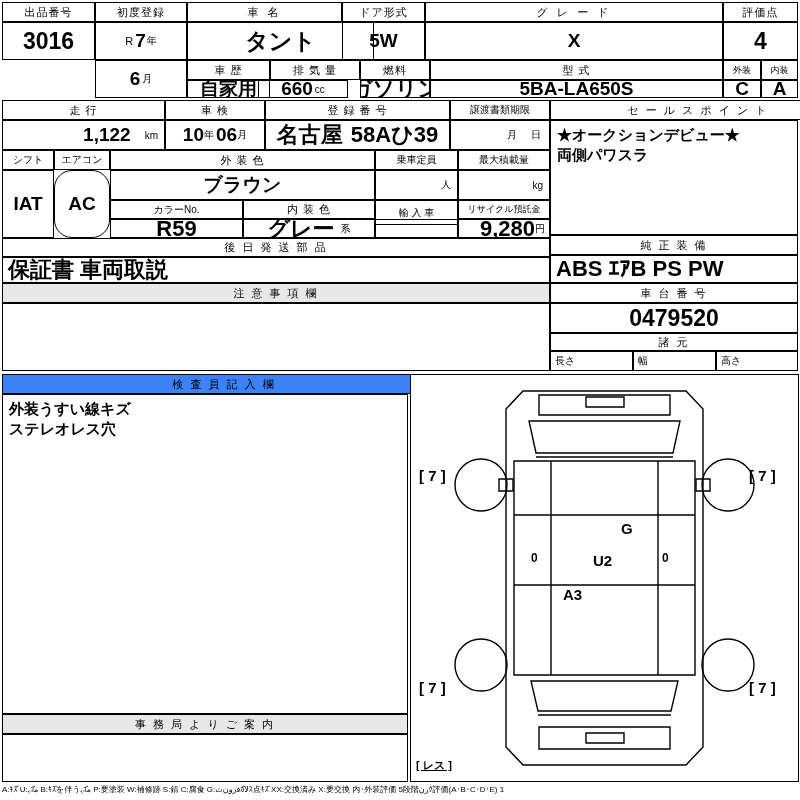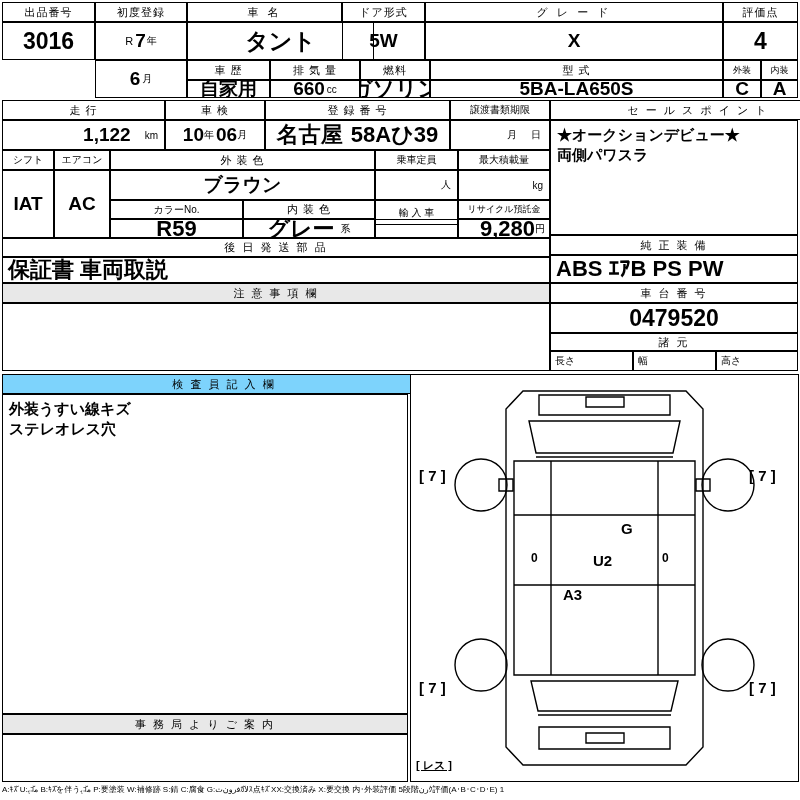--- a/index.html
+++ b/index.html
@@ -118,21 +118,21 @@
   <div class="c lbl" style="left:360px;top:60px;width:70px;height:20px;">燃料</div>
   <div class="c lbl" style="left:430px;top:60px;width:293px;height:20px;">型 式</div>
   <div class="c lbl" style="left:723px;top:60px;width:38px;height:20px;font-size:9px;letter-spacing:0;">外装</div>
   <div class="c lbl" style="left:761px;top:60px;width:37px;height:20px;font-size:9px;letter-spacing:0;">内装</div>
 
   <div class="c" style="left:95px;top:60px;width:92px;height:38px;">
     <span class="val">6</span>
     <span class="unit" style="margin-left:2px;">月</span>
   </div>
   <div class="c val" style="left:187px;top:80px;width:83px;height:18px;">自家用</div>
-  <div class="c" style="left:270px;top:80px;width:90px;height:18px;">
+  <div class="c" style="left:258px;top:80px;width:90px;height:18px;">
     <span class="val">660</span>
     <span class="unit" style="margin-left:2px;">cc</span>
   </div>
   <div class="c val mid" style="left:360px;top:80px;width:70px;height:18px;">ガソリン</div>
   <div class="c val" style="left:430px;top:80px;width:293px;height:18px;">5BA-LA650S</div>
   <div class="c val" style="left:723px;top:80px;width:38px;height:18px;">C</div>
   <div class="c val" style="left:761px;top:80px;width:37px;height:18px;">A</div>
 
   <div class="c lbl" style="left:2px;top:100px;width:163px;height:20px;">走 行</div>
   <div class="c lbl" style="left:165px;top:100px;width:100px;height:20px;">車 検</div>
@@ -164,21 +164,21 @@
 両側パワスラ</span>
   </div>
 
   <div class="c lbl" style="left:2px;top:150px;width:52px;height:20px;font-size:10px;letter-spacing:0;">シフト</div>
   <div class="c lbl" style="left:54px;top:150px;width:56px;height:20px;font-size:10px;letter-spacing:0;">エアコン</div>
   <div class="c lbl" style="left:110px;top:150px;width:265px;height:20px;">外 装 色</div>
   <div class="c lbl" style="left:375px;top:150px;width:83px;height:20px;font-size:10px;letter-spacing:0;">乗車定員</div>
   <div class="c lbl" style="left:458px;top:150px;width:92px;height:20px;font-size:10px;letter-spacing:0;">最大積載量</div>
 
   <div class="c val" style="left:2px;top:170px;width:52px;height:68px;">IAT</div>
-  <div class="c val" style="left:54px;top:170px;width:56px;height:68px;">AC</div>
+  <div class="c val" style="left:54px;top:170px;width:56px;height:68px;border-radius:18px;">AC</div>
   <div class="c val" style="left:110px;top:170px;width:265px;height:30px;">ブラウン</div>
   <div class="c" style="left:375px;top:170px;width:83px;height:30px;justify-content:flex-end;padding-right:6px;">
     <span class="unit">人</span>
   </div>
   <div class="c" style="left:458px;top:170px;width:92px;height:30px;justify-content:flex-end;padding-right:6px;">
     <span class="unit">kg</span>
   </div>
 
   <div class="c lbl" style="left:110px;top:200px;width:133px;height:19px;font-size:10px;letter-spacing:0;">カラーNo.</div>
   <div class="c lbl" style="left:243px;top:200px;width:132px;height:19px;">内 装 色</div>
@@ -211,21 +211,21 @@
     <span class="freetext"></span>
   </div>
 
   <div class="c lbl" style="left:550px;top:283px;width:248px;height:20px;letter-spacing:2px;">車 台 番 号</div>
   <div class="c val big" style="left:550px;top:303px;width:248px;height:30px;">0479520</div>
   <div class="c lbl" style="left:550px;top:333px;width:248px;height:18px;letter-spacing:2px;">諸 元</div>
   <div class="c lbl" style="left:550px;top:351px;width:83px;height:20px;font-size:10px;letter-spacing:0;justify-content:flex-start;padding-left:4px;">長さ</div>
   <div class="c lbl" style="left:633px;top:351px;width:83px;height:20px;font-size:10px;letter-spacing:0;justify-content:flex-start;padding-left:4px;">幅</div>
   <div class="c lbl" style="left:716px;top:351px;width:82px;height:20px;font-size:10px;letter-spacing:0;justify-content:flex-start;padding-left:4px;">高さ</div>
 
-  <div class="c lbl" style="left:2px;top:374px;width:444px;height:20px;letter-spacing:2px;background:#7dd3fc;">検 査 員 記 入 欄</div>
+  <div class="c lbl" style="left:2px;top:374px;width:444px;height:20px;letter-spacing:2px;background:#3b82f6;">検 査 員 記 入 欄</div>
   <div class="c" style="left:2px;top:394px;width:406px;height:320px;align-items:flex-start;justify-content:flex-start;">
     <span class="freetext">外装うすい線キズ
 ステレオレス穴</span>
   </div>
 
   <div class="c lbl" style="left:2px;top:714px;width:406px;height:20px;letter-spacing:2px;background:#e8e8e8;">事 務 局 よ り ご 案 内</div>
   <div class="c" style="left:2px;top:734px;width:406px;height:48px;align-items:flex-start;justify-content:flex-start;">
     <span class="freetext"></span>
   </div>
 

